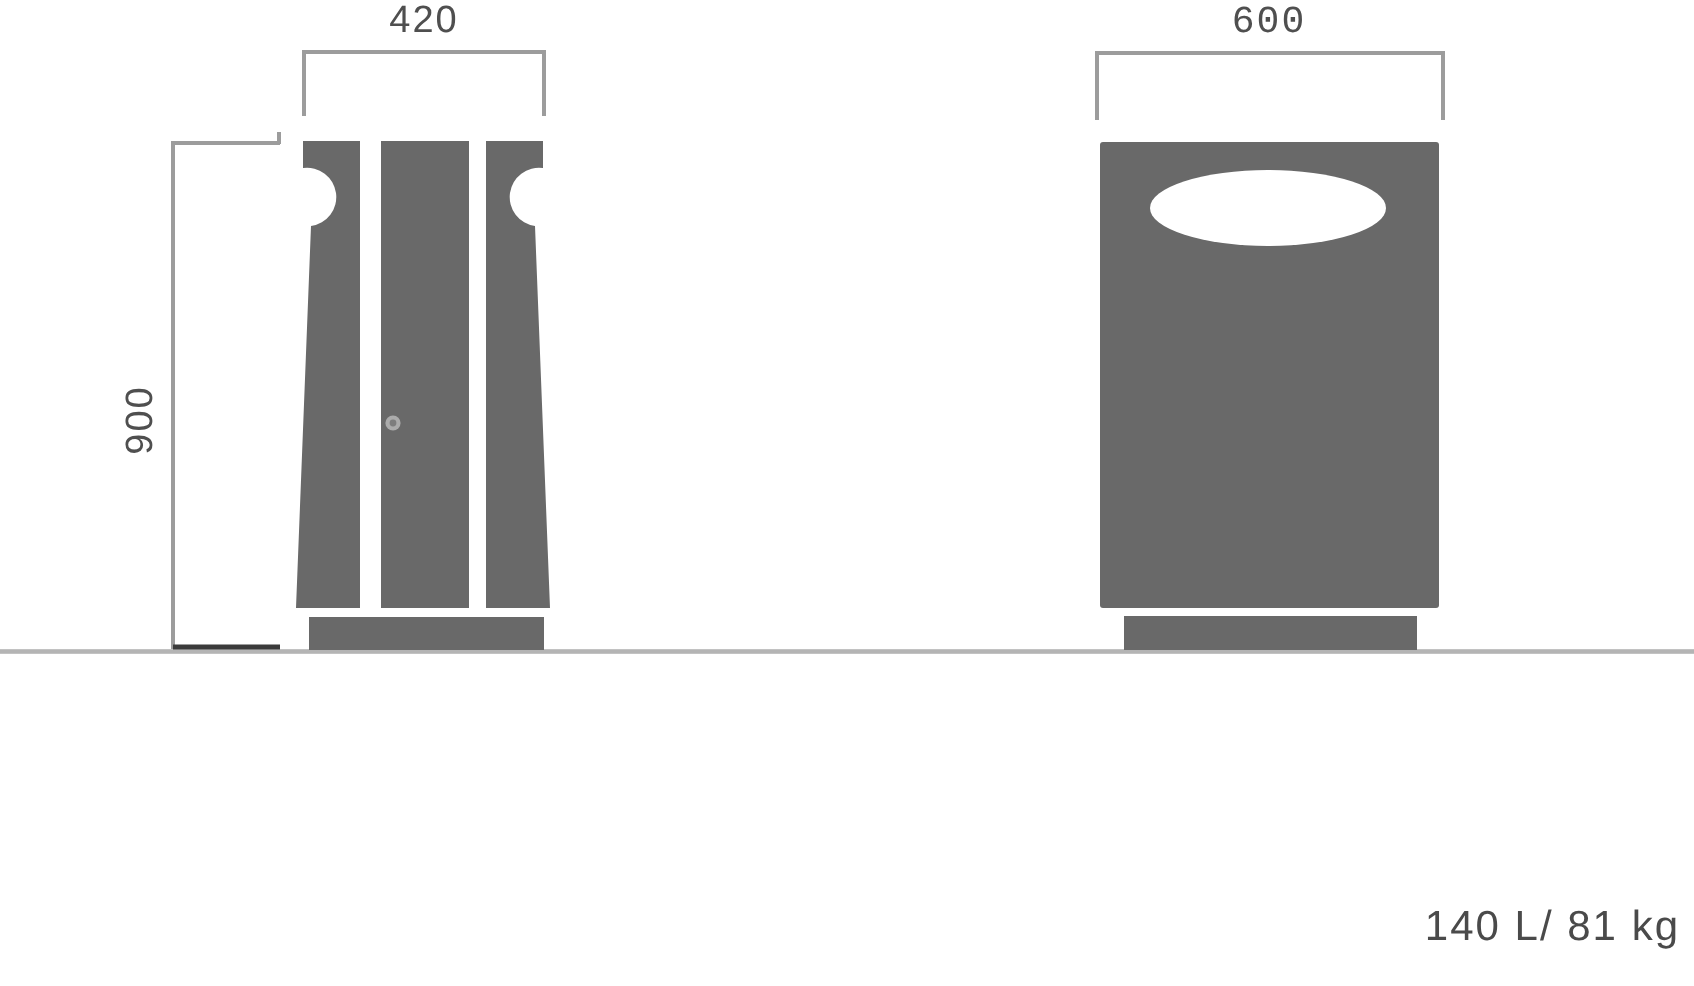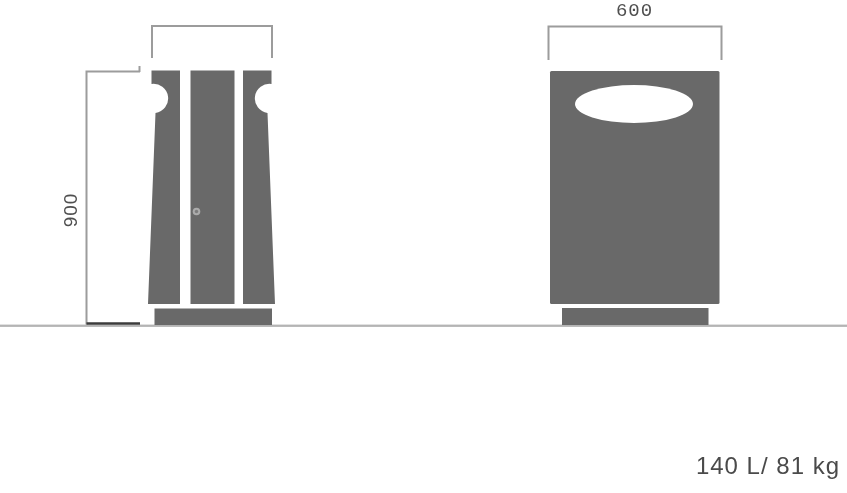--- a/index.html
+++ b/index.html
@@ -46,21 +46,21 @@
     width: 60px;
     height: 20px;
     transform: rotate(-90deg);
     transform-origin: center;
   }
   .spec-label {
     position: absolute;
     right: 7px;
     top: 452px;
     color: #4a4a4a;
-    font-size: 24px;
+    font-size: 21px;
     letter-spacing: 1px;
     white-space: nowrap;
     user-select: none;
   }
 </style>
 </head>
 <body>
 
 <div class="canvas">
 
@@ -95,20 +95,21 @@
     <g>
 
       <rect x="550" y="71" width="169.5" height="233" rx="1.5" fill="#696969"></rect>
 
       <ellipse cx="634" cy="104" rx="59" ry="19" fill="#ffffff"></ellipse>
 
       <rect x="562" y="308" width="146.5" height="17" fill="#696969"></rect>
     </g>
   </svg>
 
+  <div class="dim-label dim-label-420">420</div>
 
   <div class="dim-label dim-label-600">600</div>
 
   <div class="dim-label dim-label-900">900</div>
 
   <div class="spec-label">140 L/ 81 kg</div>
 
 </div>
 
 </body></html>

